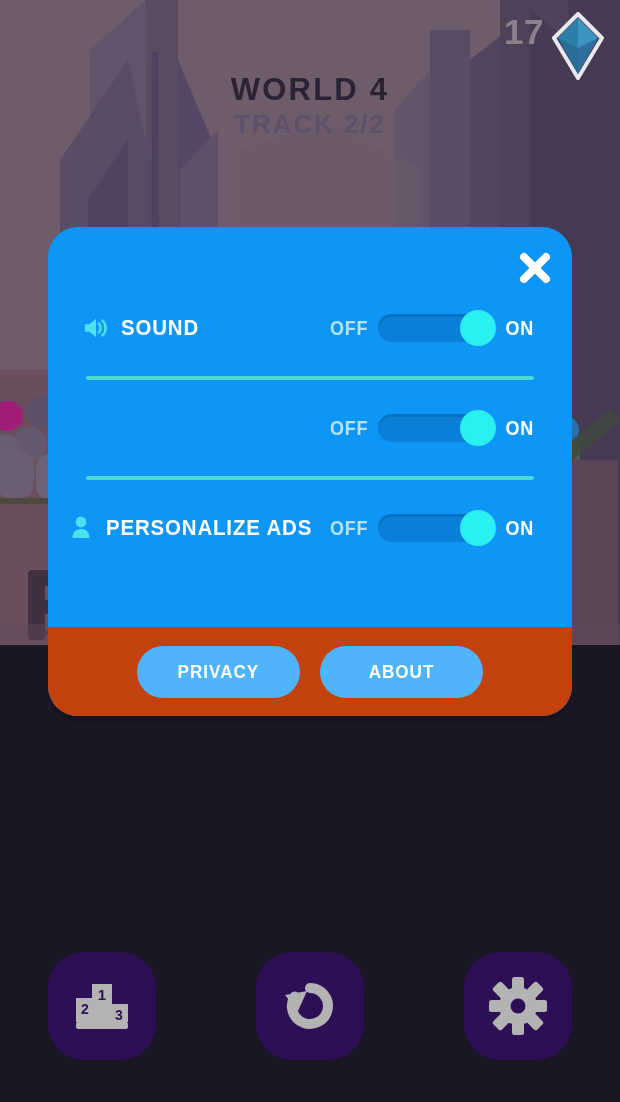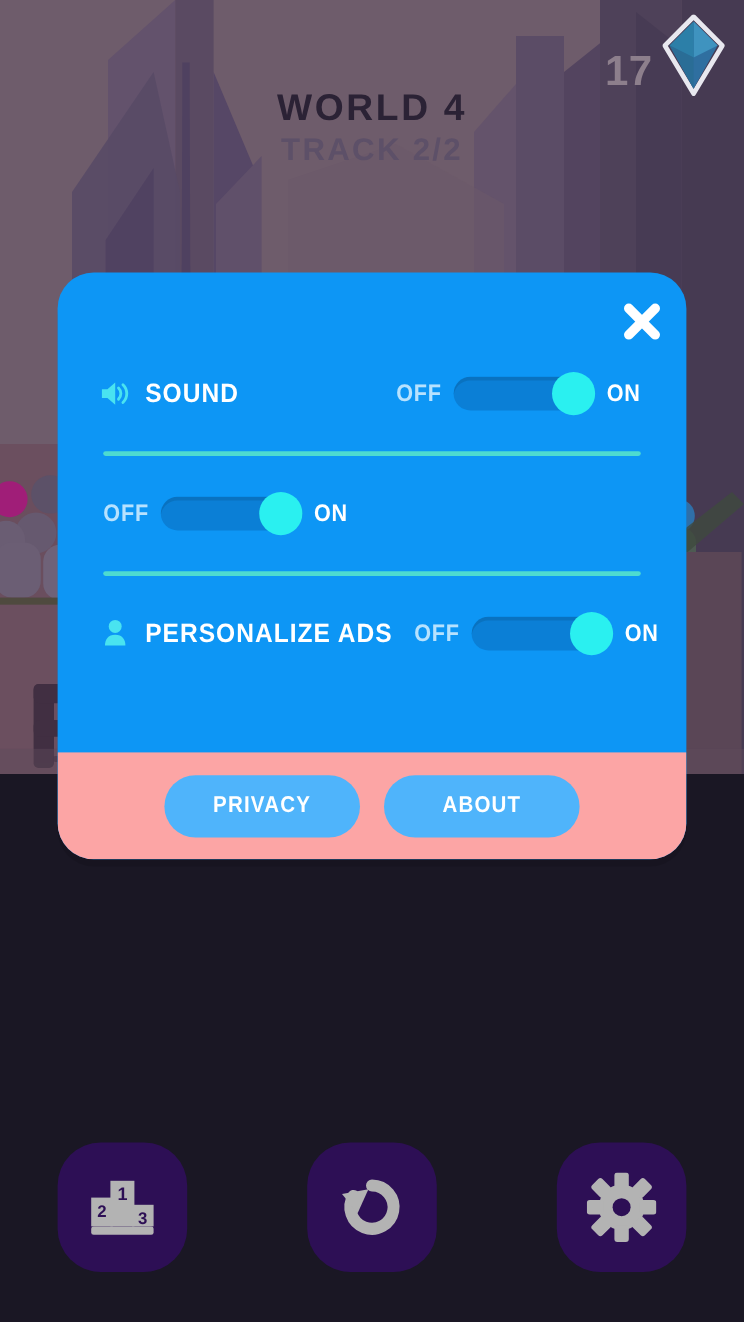--- a/index.html
+++ b/index.html
@@ -55,21 +55,21 @@
     font-weight: bold;
     letter-spacing: 1.9px;
     color: #5d5068;
     line-height: 1.02;
   }
 
   #gem-counter {
     position: absolute;
     right: 16px; top: 12px;
     display: flex;
-    align-items: flex-end;
+    align-items: flex-start;
     gap: 8px;
   }
   #gem-count-value {
     font-size: 35px;
     font-weight: bold;
     color: #8d7f8c;
     letter-spacing: 0.5px;
   }
 
   
@@ -124,20 +124,21 @@
   #rows-area {
     position: relative;
     padding: 0 0 0 0;
   }
   .setting-row {
     position: relative;
     height: 58px;
     display: flex;
     align-items: center;
     padding: 0 36px 0 36px;
+    justify-content: flex-end;
   }
   .row-left {
     display: flex;
     align-items: center;
     gap: 13px;
     flex: 1 1 auto;
   }
   .row-icon {
     width: 24px; height: 24px;
     display: flex;
@@ -194,21 +195,21 @@
     margin: 19px 38px 19px 38px;
     border-radius: 2px;
     background: #4ddbd0;
   }
 
   #dialog-footer {
     position: absolute;
     left: 0; bottom: 0;
     width: 524px;
     height: 89px;
-    background: #fca5a5;
+    background: #c2410c;
     display: flex;
     align-items: center;
     justify-content: center;
     gap: 20px;
     margin-top: 20px;
   }
   .footer-btn {
     height: 52px;
     border-radius: 26px;
     background: #4fb4fb;

